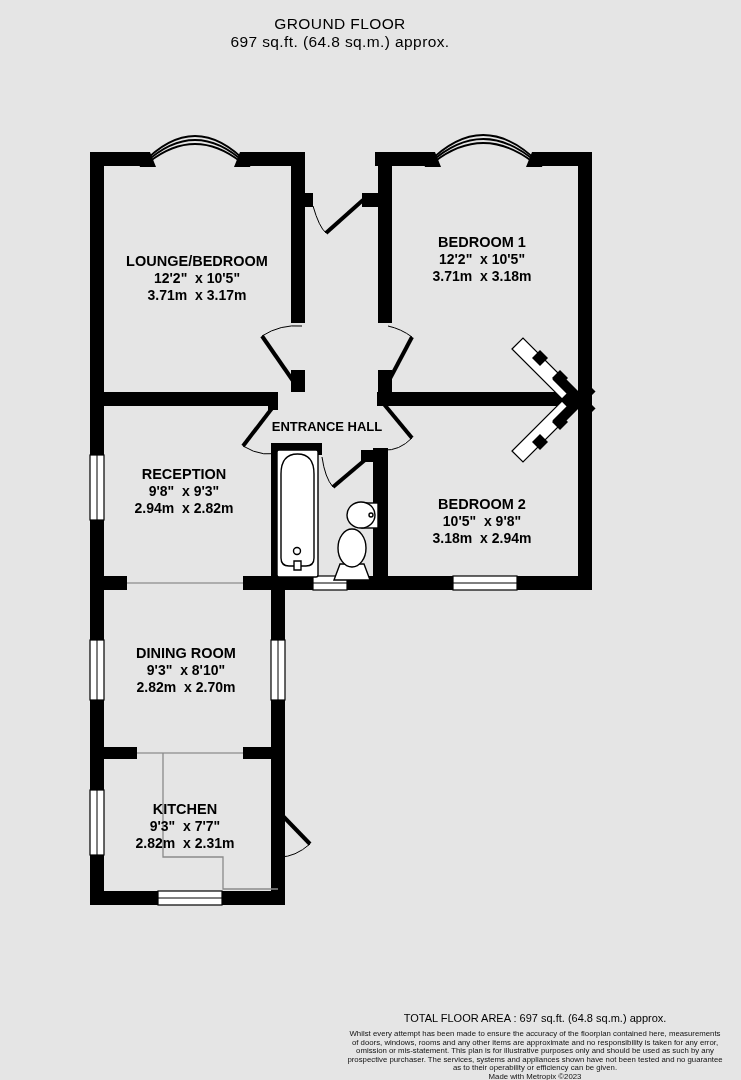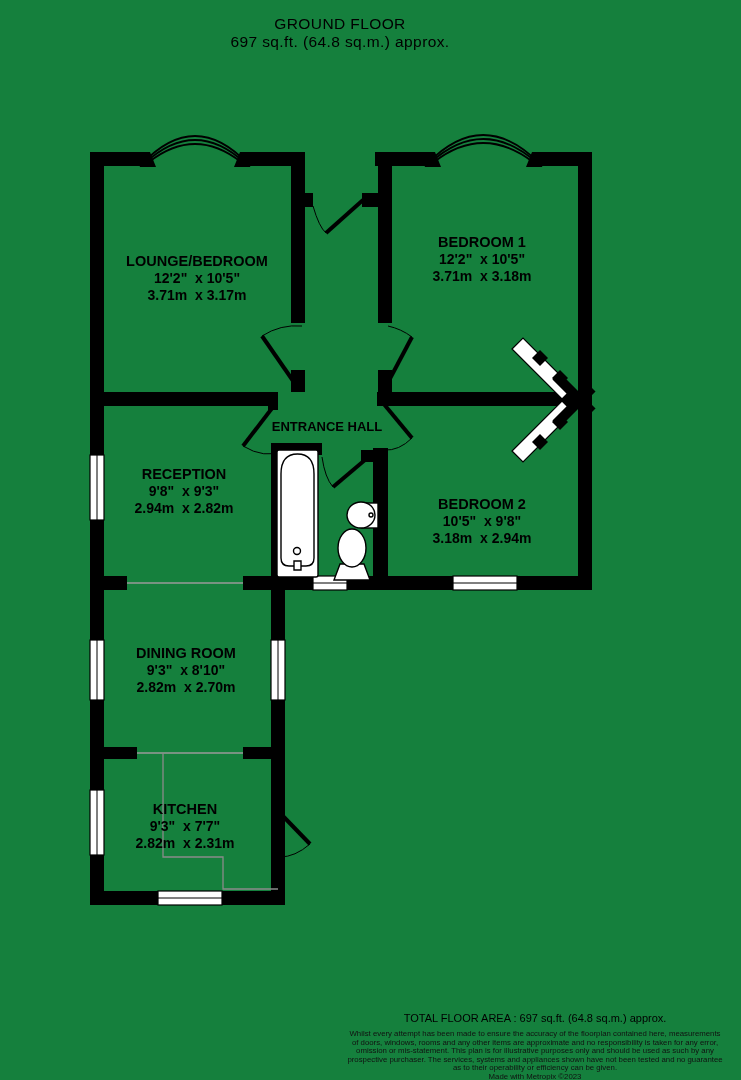--- a/index.html
+++ b/index.html
@@ -1,16 +1,16 @@
 <!DOCTYPE html>
 <html><head>
 <meta charset="utf-8">
 <style>
   html,body{margin:0;padding:0;background:#ffffff;}
-  .page{position:relative;width:741px;height:1080px;background:#15803d;overflow:hidden;}
+  .page{position:relative;width:741px;height:1080px;background:#e5e5e5;overflow:hidden;}
   svg{display:block;}
   svg text{white-space:pre;font-family:"Liberation Sans",sans-serif;fill:#000;}
   .title-line{font-size:15.5px;letter-spacing:.4px;}
   .room-name{font-size:14.5px;font-weight:bold;}
   .room-dim{font-size:14px;font-weight:bold;}
   .hall-name{font-size:13px;font-weight:bold;}
   .footer-title{font-size:11px;}
   .footer-small{font-size:7.8px;fill:#111;}
   .wall{fill:#000;stroke:none;}
   .win{fill:#fff;stroke:#000;stroke-width:1.2;}

